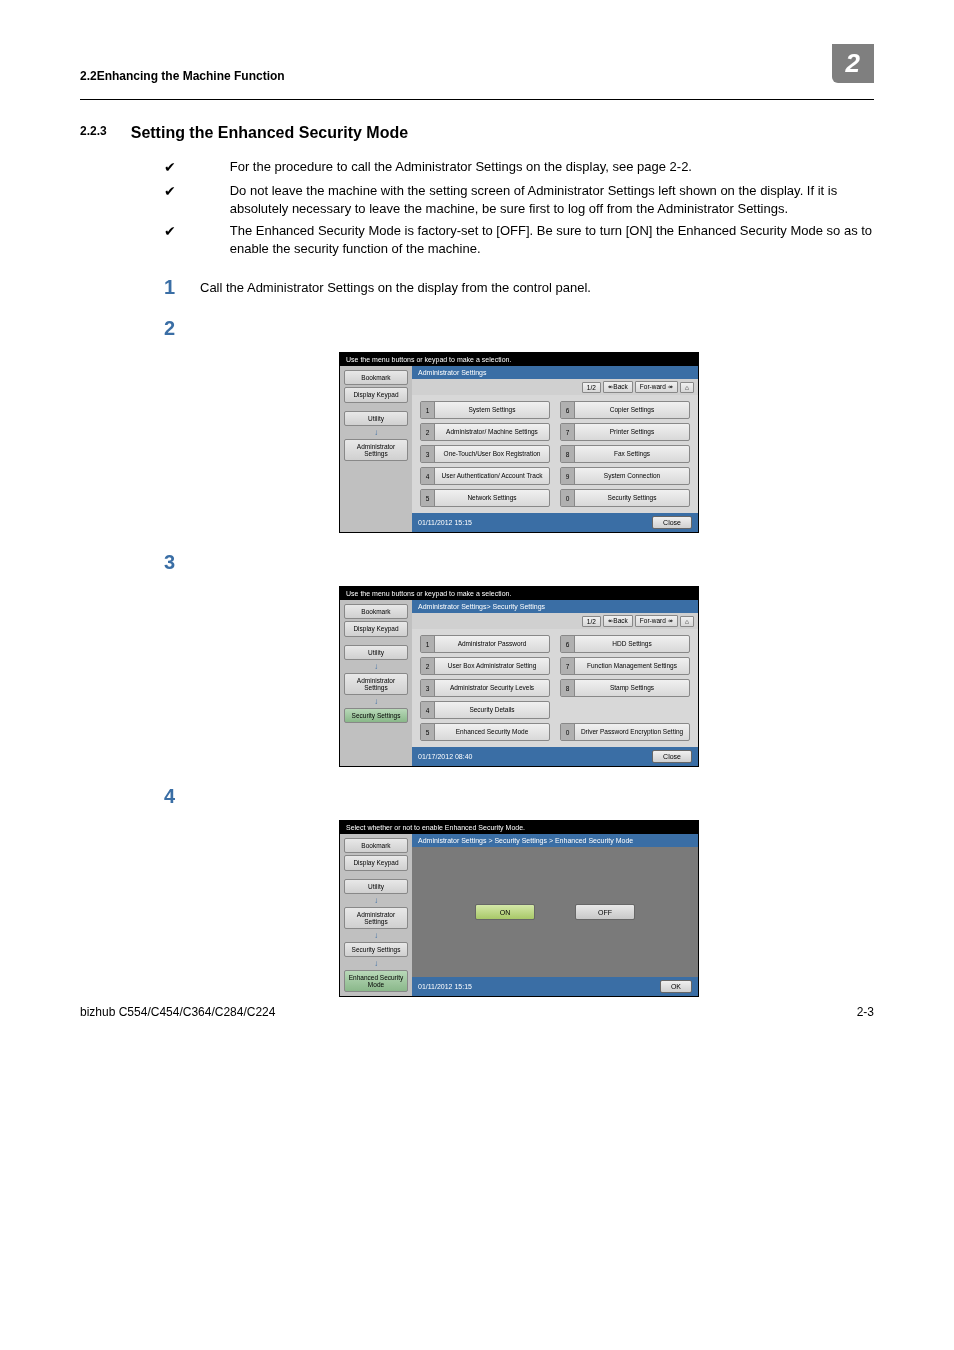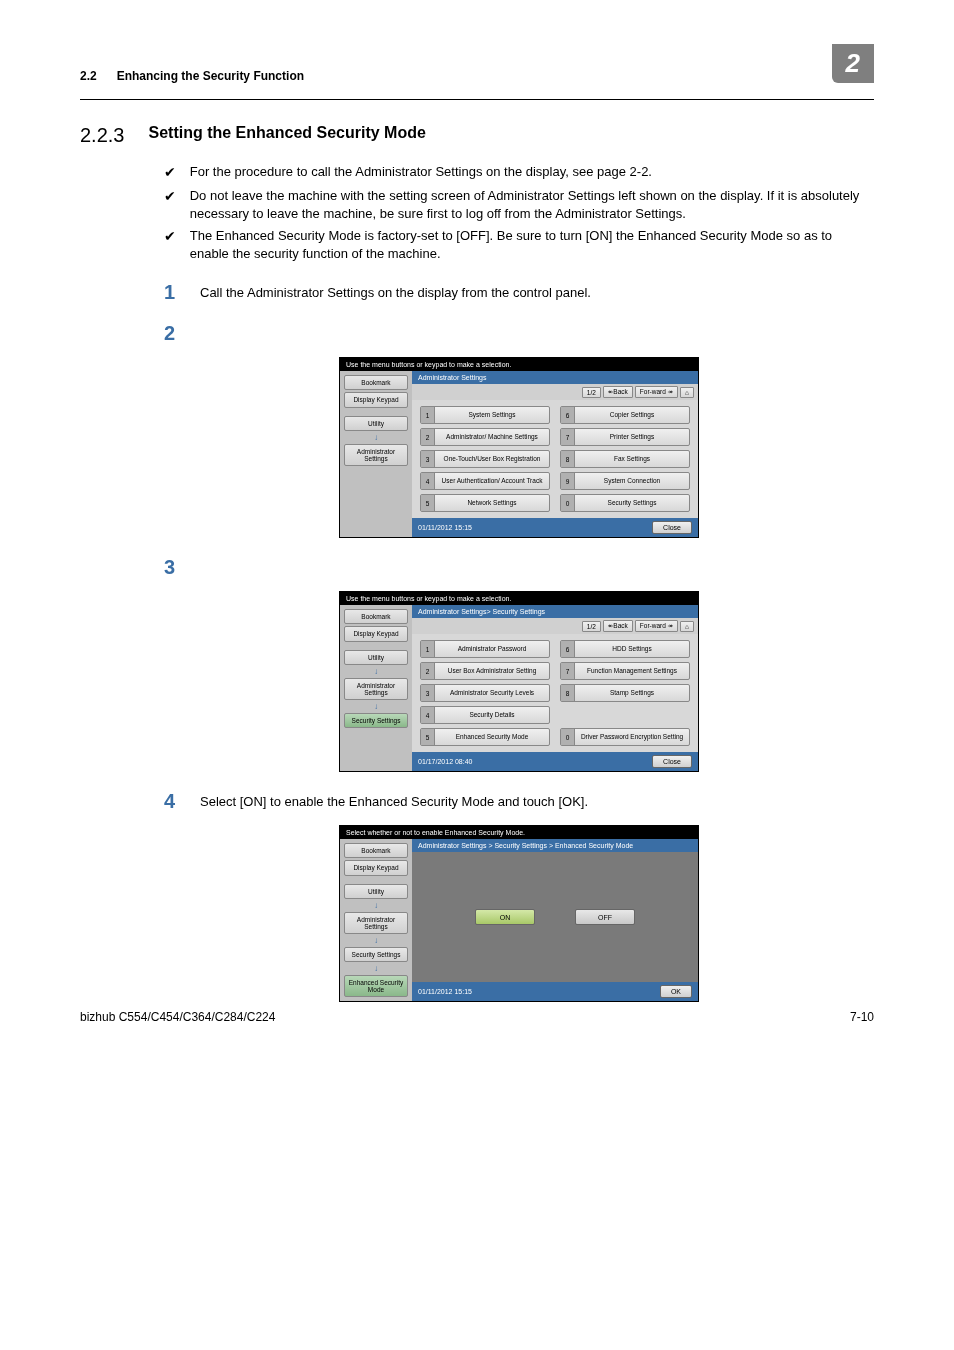--- a/index.html
+++ b/index.html
@@ -1,27 +1,27 @@
 <!DOCTYPE html>
 <html><head>
   <meta charset="utf-8">
   <style>
     * { margin: 0; padding: 0; box-sizing: border-box; }
     body { font-family: Arial, Helvetica, sans-serif; width: 954px; margin: 0 auto; font-size: 13px; color: #000; background: #fff; }
     .page { padding: 56px 80px 40px 80px; }
     .hdr { display: flex; align-items: center; justify-content: space-between; border-bottom: 1px solid #000; padding-bottom: 4px; margin-bottom: 24px; }
-    .hdr-left { display: flex; gap: 20px; font-weight: bold; font-size: 12px; }
+    .hdr-left { display: flex; font-weight: bold; font-size: 12px; }
     .hdr-badge { background: #7f7f7f; color: #fff; font-size: 26px; font-weight: bold; font-style: italic; padding: 4px 14px 4px 14px; border-radius: 0 0 0 6px; position: relative; top: -12px; }
     .section-head { display: flex; gap: 24px; margin-bottom: 16px; }
-    .section-num { font-weight: normal; font-size: 20px; }
+    .section-num { font-weight: bold; font-size: 12px; }
     .section-title { font-weight: bold; font-size: 16px; text-align: center; }
     .content { margin-left: 84px; }
     .check-item { display: flex; align-items: flex-start; gap: 14px; margin-bottom: 4px; line-height: 1.4; }
     .check { font-size: 14px; }
-    .check-text { flex: 1; }
+    .check-text { flex: 1; margin-left: 40px; }
     .step { display: flex; align-items: flex-start; gap: 18px; margin-top: 18px; margin-bottom: 8px; }
     .step-num { color: #3a6ea5; font-size: 20px; font-weight: bold; min-width: 18px; }
     .step-text { flex: 1; line-height: 1.4; padding-top: 3px; }
     .screenshot { margin: 12px auto 8px auto; width: 360px; }
     .screen { border: 1px solid #000; background: #c8c8c8; font-size: 7px; }
     .top-bar { background: #000; color: #fff; padding: 3px 6px; font-size: 7px; }
     .side-main { display: flex; }
     .sidebar { width: 72px; background: #c0c0c0; padding: 4px; display: flex; flex-direction: column; gap: 2px; }
     .side-btn { background: linear-gradient(#e8e8e8,#d0d0d0); border: 1px solid #888; border-radius: 2px; padding: 3px 2px; text-align: center; font-size: 6.5px; line-height: 1.1; }
     .side-btn.active { background: linear-gradient(#b8d8b8,#8ab88a); }
@@ -41,21 +41,21 @@
     .close-btn, .ok-btn { background: linear-gradient(#f0f0f0,#d0d0d0); border: 1px solid #666; color: #000; padding: 2px 10px; font-size: 7px; border-radius: 2px; }
     .footer { display: flex; justify-content: space-between; font-size: 12px; }
   </style>
 </head>
 <body>
 
 <div class="page">
   <div class="hdr">
     <div class="hdr-left">
       <span>2.2</span>
-      <span>Enhancing the Security Function</span>
+      <span>Enhancing the Machine Function</span>
     </div>
     <div class="hdr-badge">2</div>
   </div>
 
   <div class="section-head">
     <span class="section-num">2.2.3</span>
     <span class="section-title">Setting the Enhanced Security Mode</span>
   </div>
 
   <div class="content">
@@ -223,21 +223,20 @@
               <span>01/17/2012   08:40</span>
               <span class="close-btn">Close</span>
             </div>
           </div>
         </div>
       </div>
     </div>
 
     <div class="step">
       <span class="step-num">4</span>
-      <span class="step-text">Select [ON] to enable the Enhanced Security Mode and touch [OK].</span>
     </div>
 
     <div class="screenshot">
       <div class="screen">
         <div class="top-bar">Select whether or not to enable Enhanced Security Mode.</div>
         <div class="side-main">
           <div class="sidebar">
             <div class="side-btn">Bookmark</div>
             <div class="side-btn">Display Keypad</div>
             <div style="height:4px"></div>
@@ -260,15 +259,15 @@
               <span class="ok-btn">OK</span>
             </div>
           </div>
         </div>
       </div>
     </div>
   </div>
 
   <div class="footer">
     <span>bizhub C554/C454/C364/C284/C224</span>
-    <span>7-10</span>
+    <span>2-3</span>
   </div>
 </div>
 
 </body></html>

